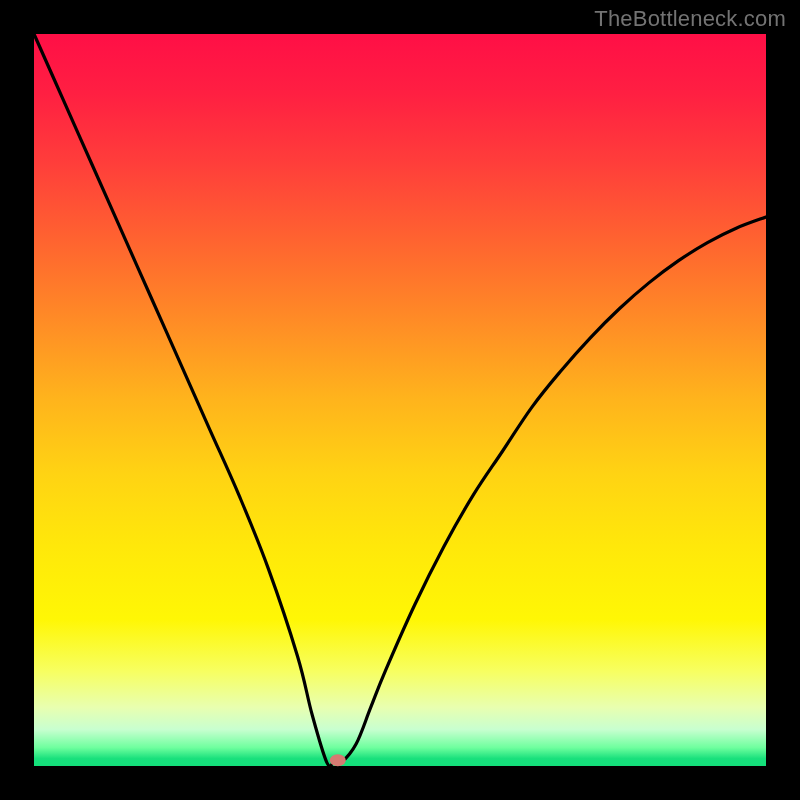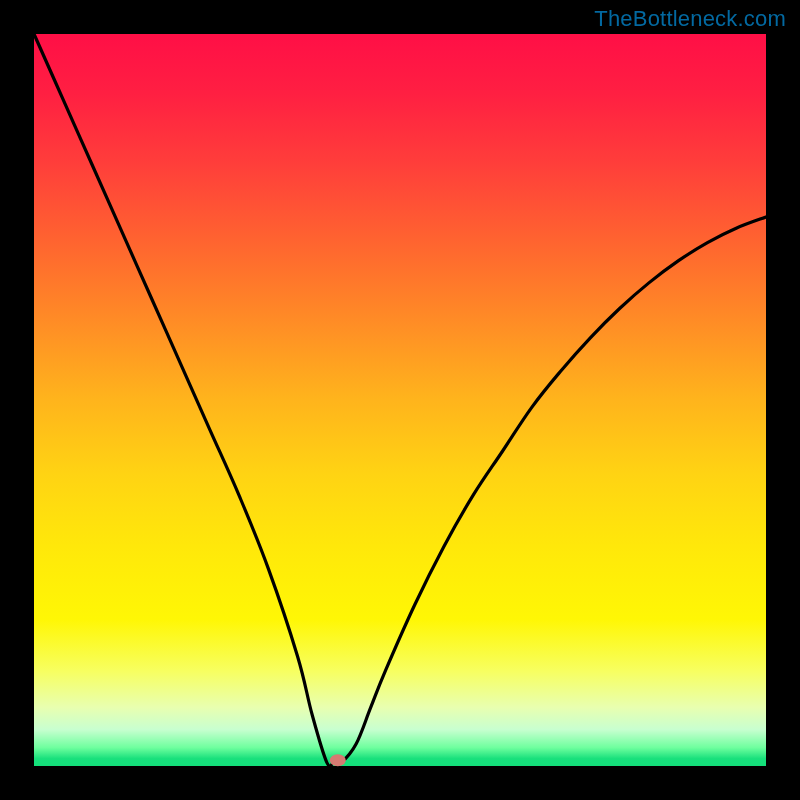--- a/index.html
+++ b/index.html
@@ -41,21 +41,21 @@
       #c8ffd0 95%,
       #6eff9e 97.5%,
       #18e07c 99%,
       #13e07a 100%
     );
   }
   .watermark {
     position: absolute;
     top: 6px;
     right: 14px;
-    color: #0369a1;
+    color: #737373;
     font-size: 22px;
     font-weight: 500;
     letter-spacing: 0.2px;
     user-select: none;
   }
   .curve-svg {
     position: absolute;
     left: 34px;
     top: 34px;
     width: 732px;

